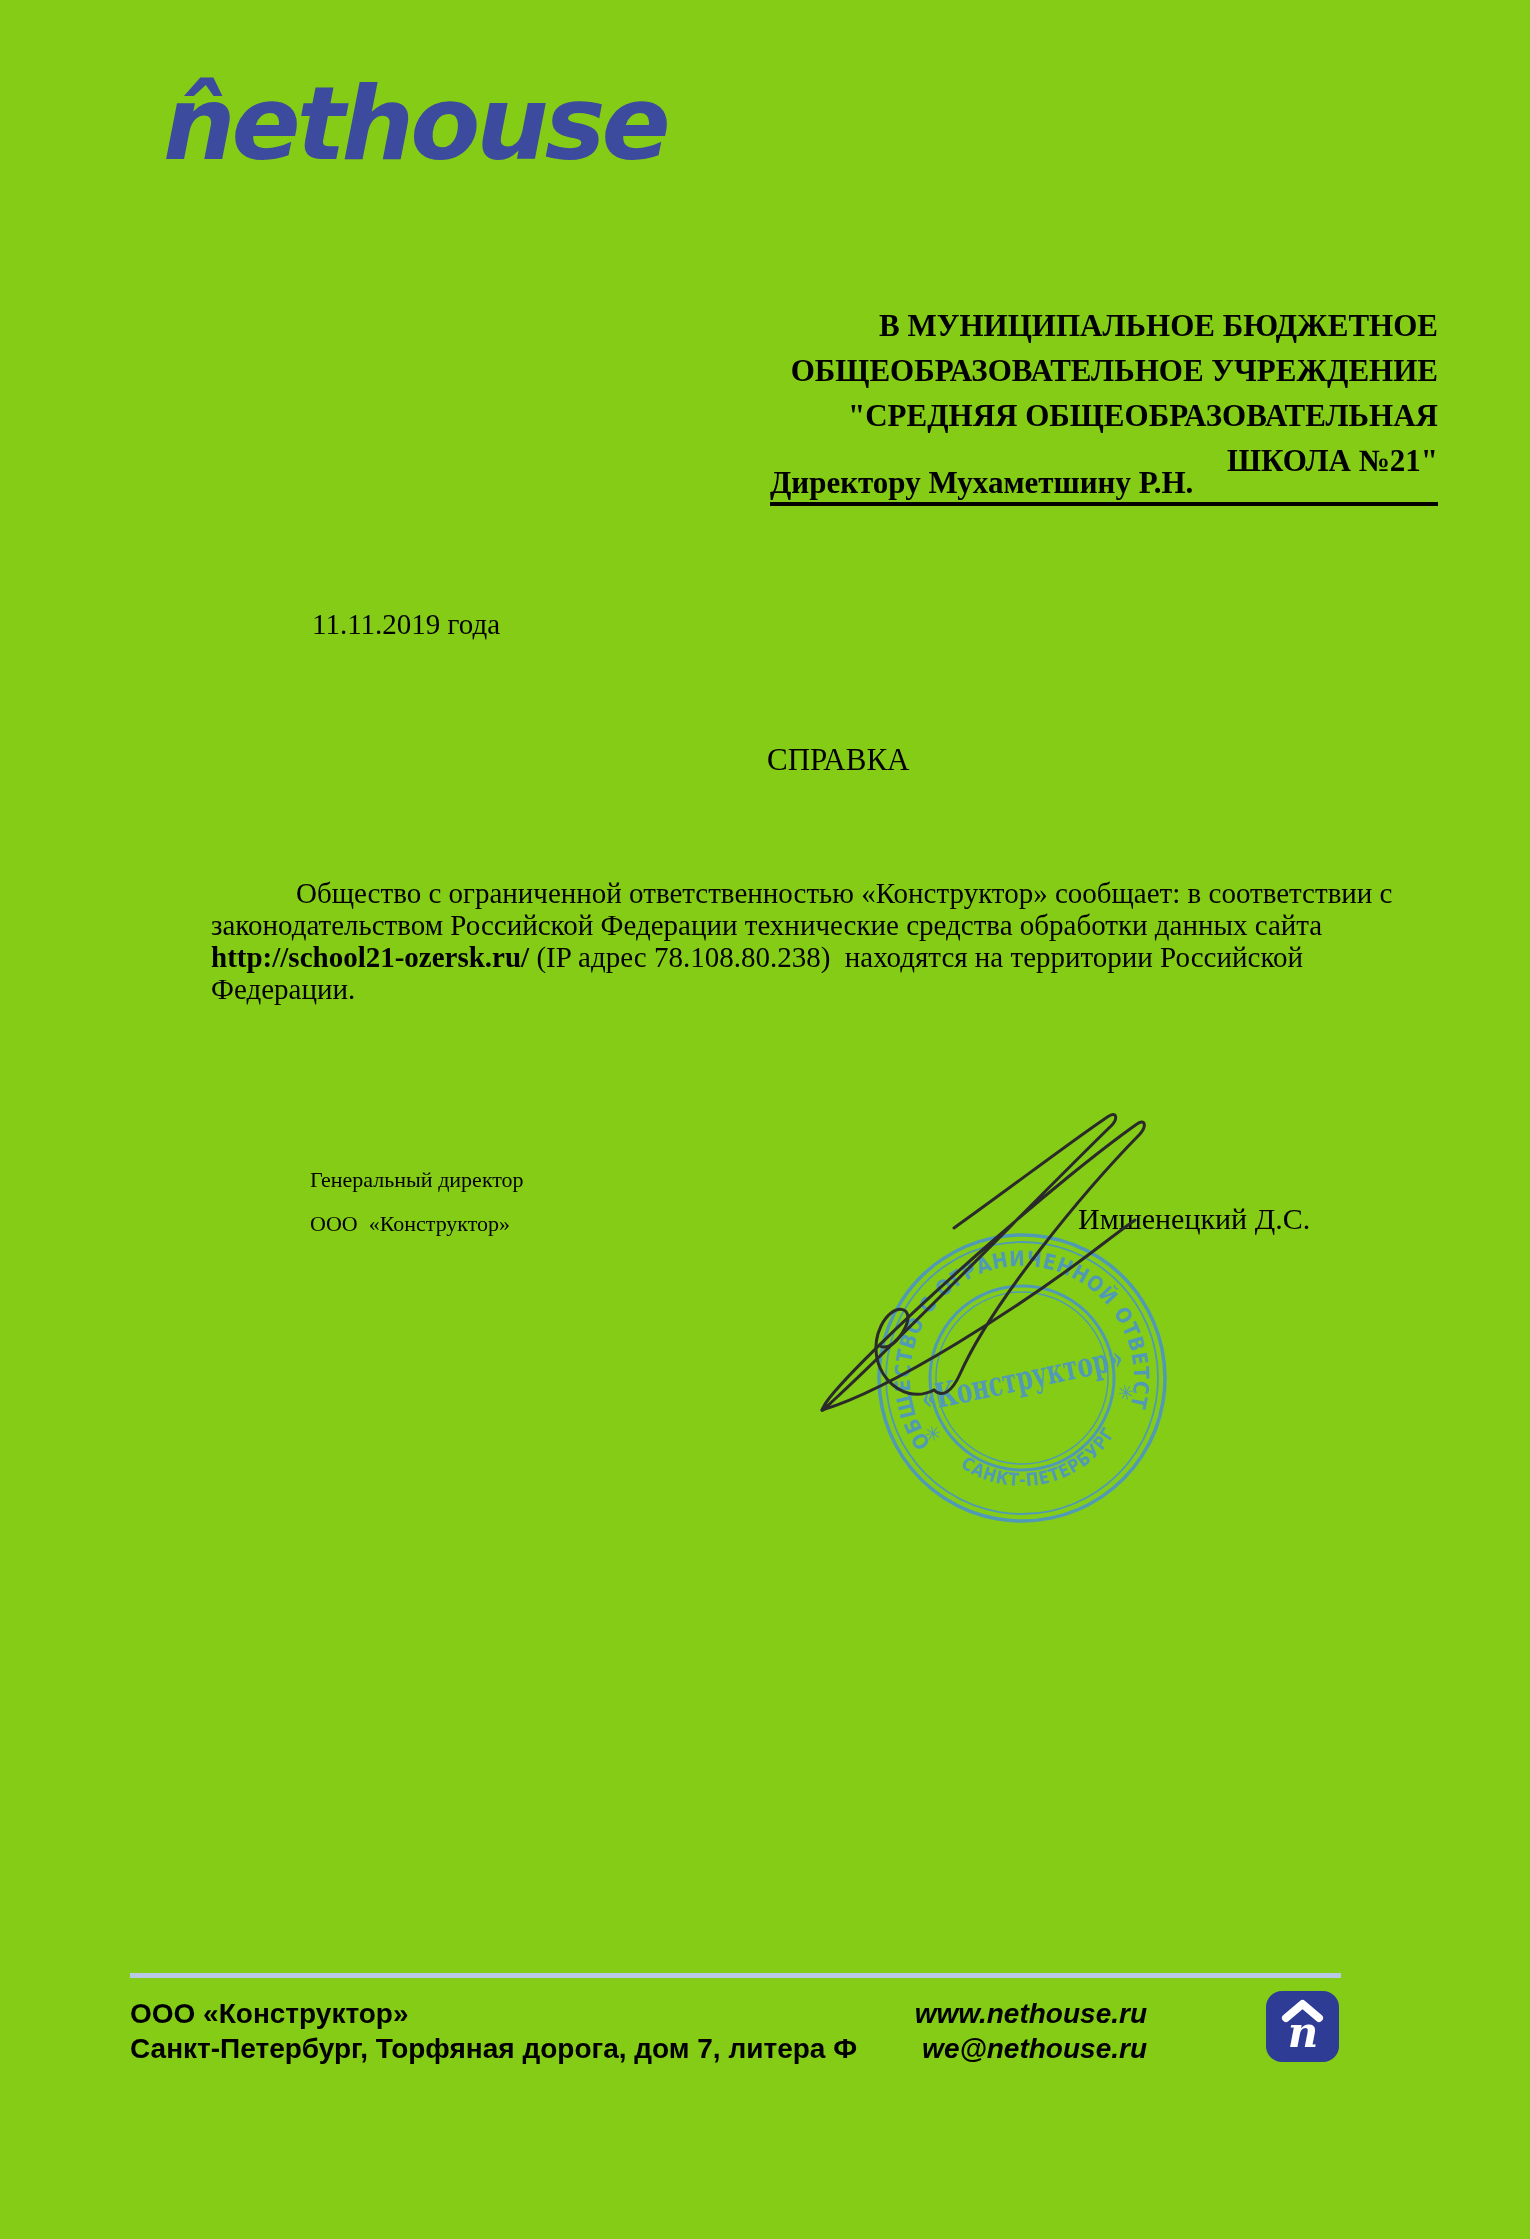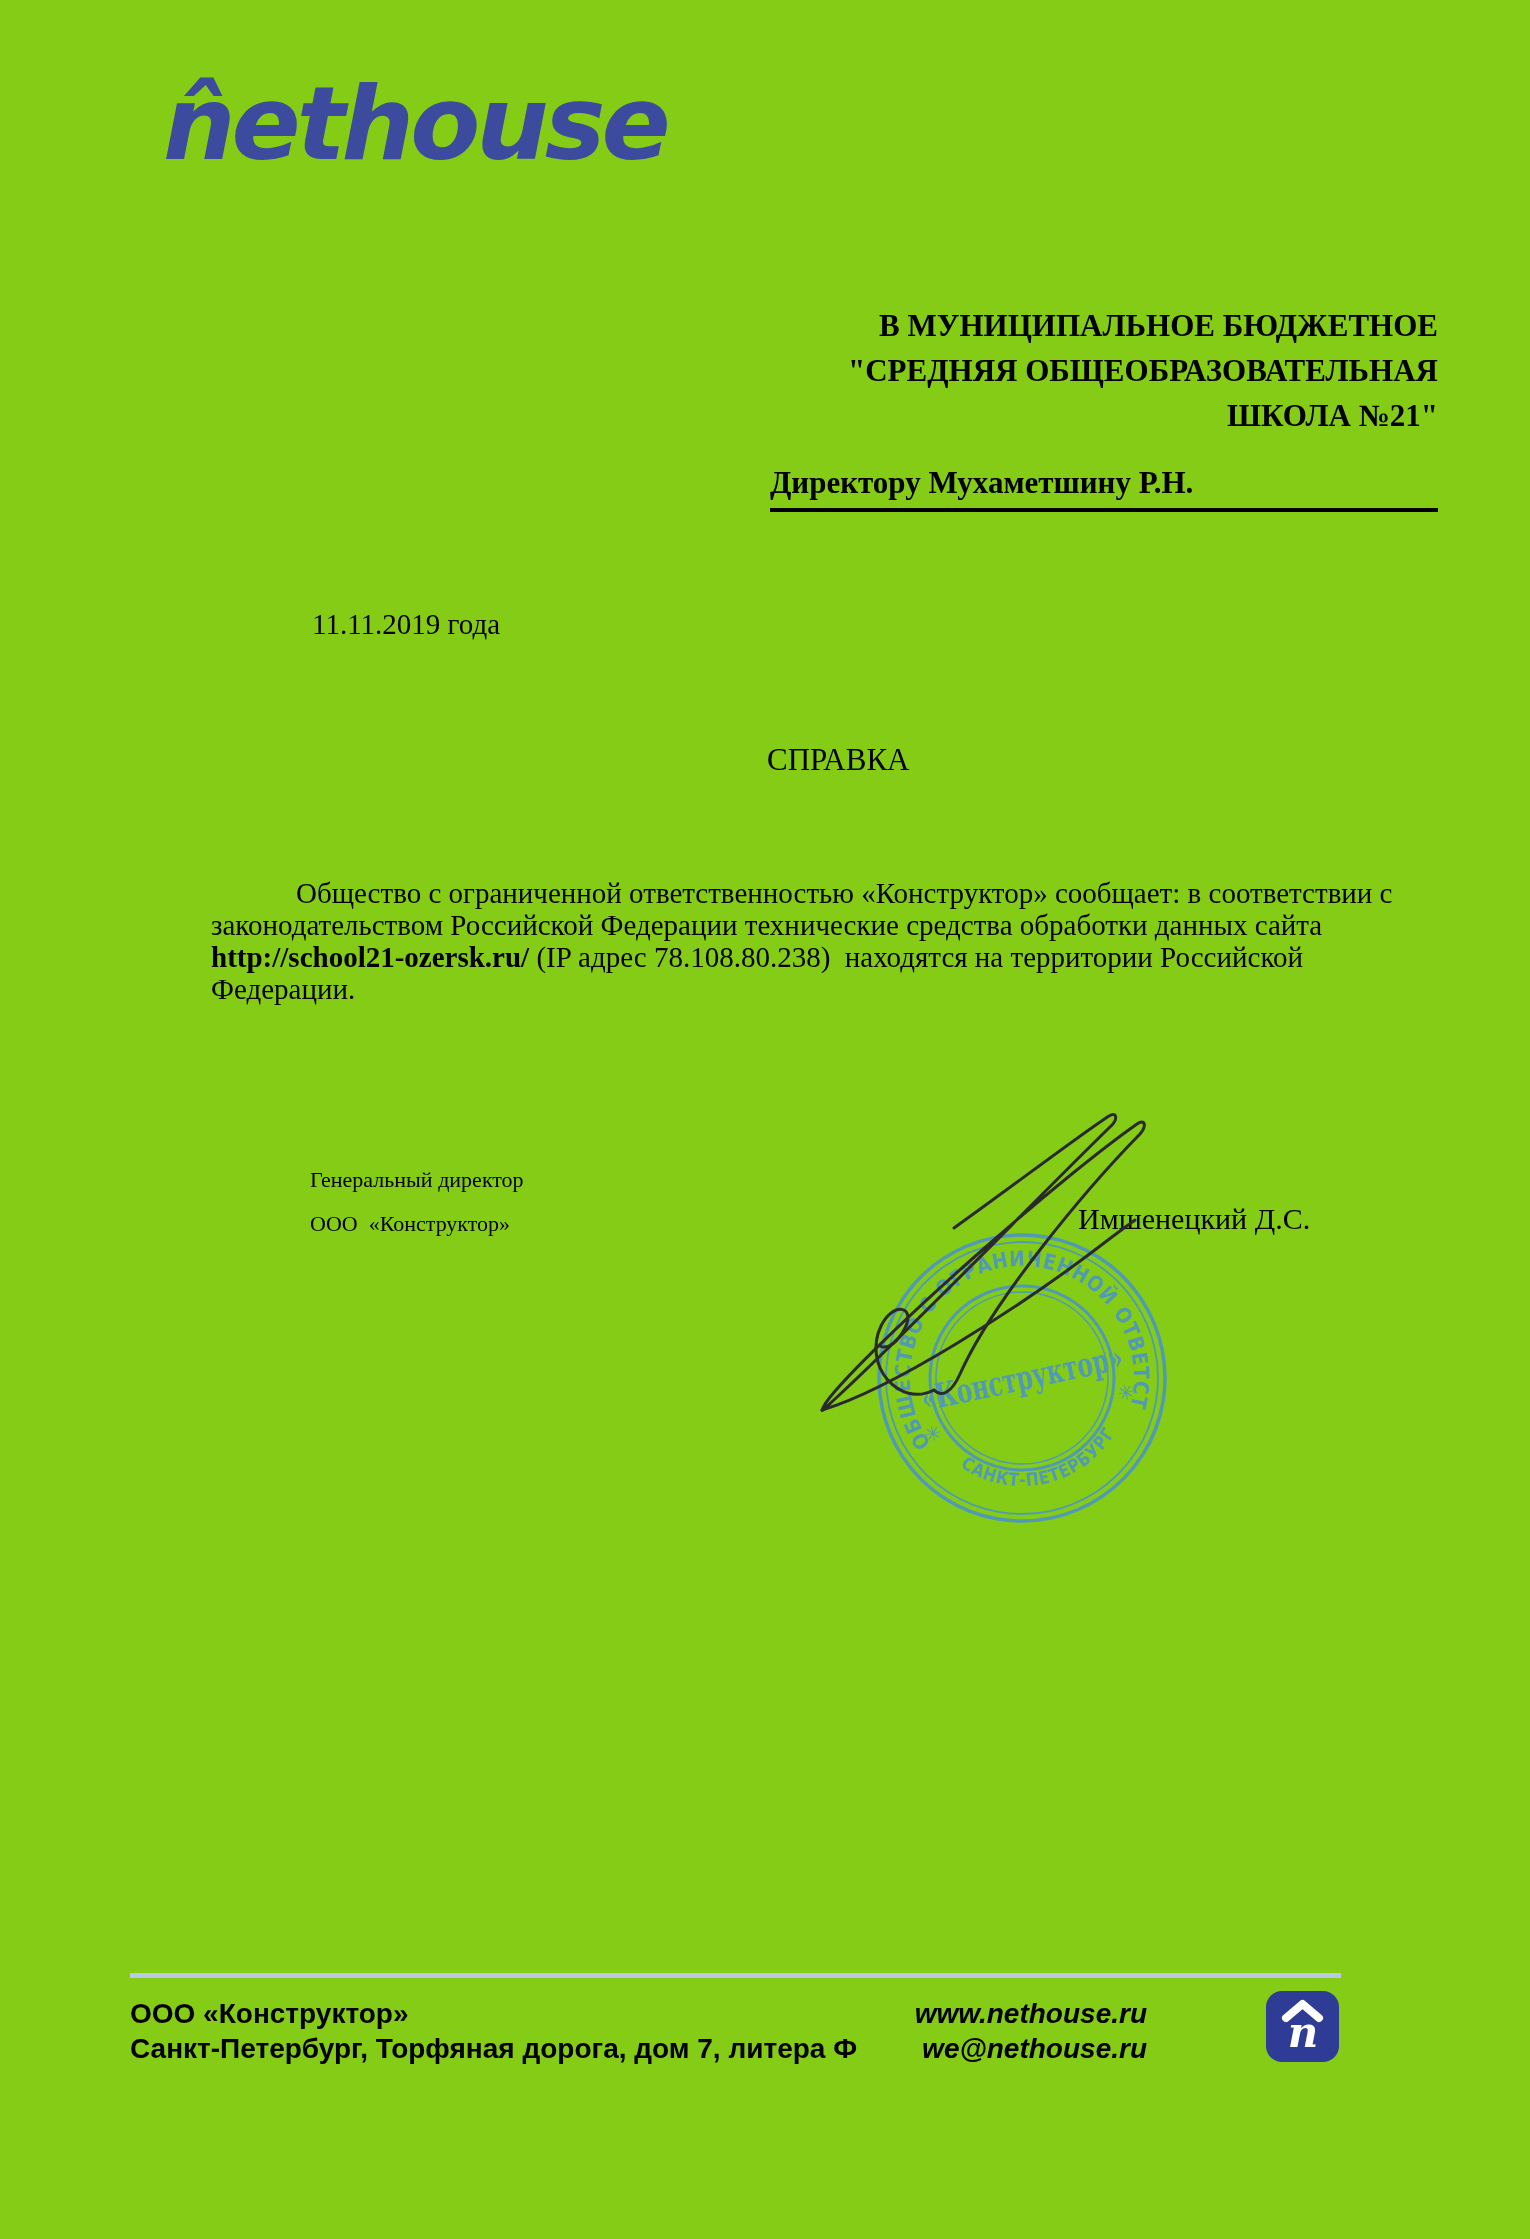--- a/index.html
+++ b/index.html
@@ -17,21 +17,21 @@
     font-weight:bold;font-style:italic;
     font-size:102px;letter-spacing:-4px;
     color:#3c4b9e;line-height:1.1;
   }
   .recipient{position:absolute;left:770px;top:303px;width:668px;text-align:right;}
   .recipient .org-line{
     font-weight:bold;font-size:31px;line-height:45px;
   }
   .attention-wrap{
     position:absolute;left:770px;top:464px;width:668px;
-    border-bottom:4px solid #000;padding-bottom:6px;
+    border-bottom:4px solid #000;
   }
   .attention-wrap .attention{font-weight:bold;font-size:31px;line-height:38px;}
   .address{position:absolute;left:770px;top:516px;width:668px;}
   .address div{font-size:30px;line-height:43px;}
   .date{position:absolute;left:312px;top:608px;font-size:29px;}
   .doc-title{position:absolute;left:767px;top:742px;font-size:31px;}
   .body-par{
     position:absolute;left:203px;top:869px;width:1215px;
     font-size:29px;line-height:32px;text-indent:85px;
     text-align:left;margin:8px;
@@ -53,20 +53,21 @@
 </style>
 </head>
 <body>
 
 <div class="page">
 
   <div class="logo">n̂ethouse</div>
 
   <div class="recipient">
     <div class="org-line">В МУНИЦИПАЛЬНОЕ БЮДЖЕТНОЕ</div>
+    <div class="org-line">ОБЩЕОБРАЗОВАТЕЛЬНОЕ УЧРЕЖДЕНИЕ</div>
     <div class="org-line">"СРЕДНЯЯ ОБЩЕОБРАЗОВАТЕЛЬНАЯ</div>
     <div class="org-line">ШКОЛА №21"</div>
   </div>
 
   <div class="attention-wrap">
     <div class="attention">Директору Мухаметшину Р.Н.</div>
   </div>
 
 
   <div class="date">11.11.2019 года</div>

